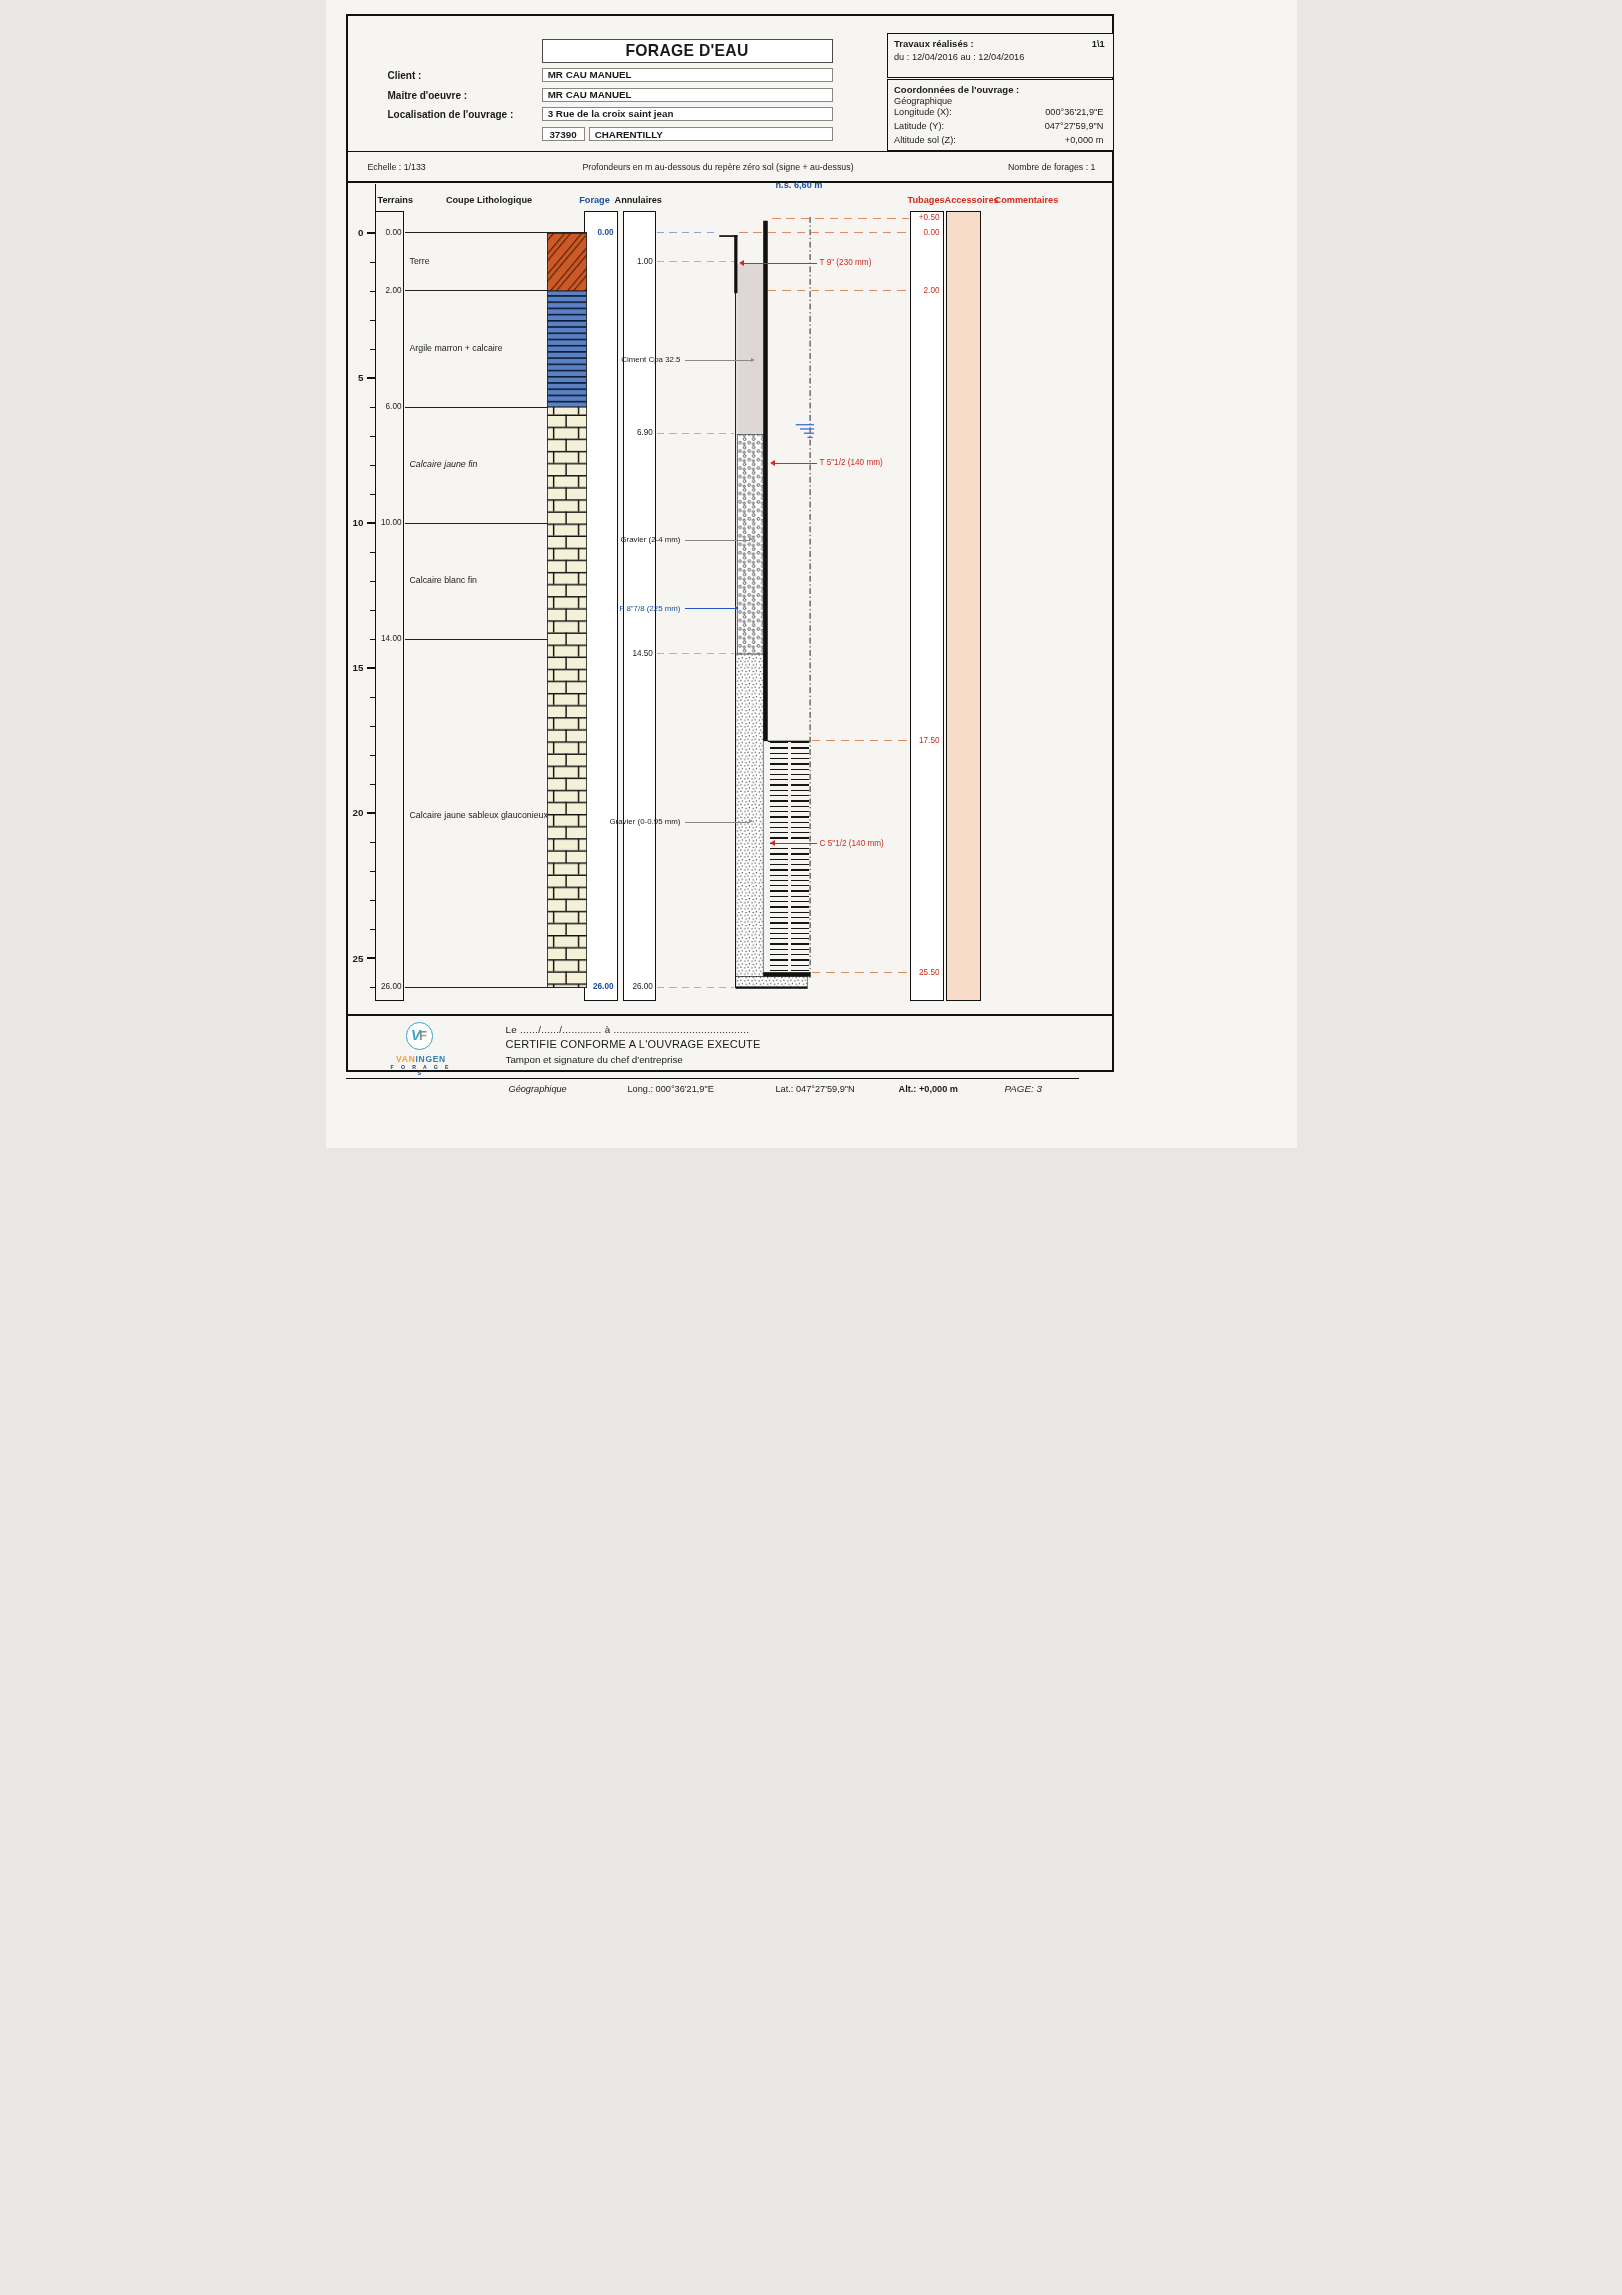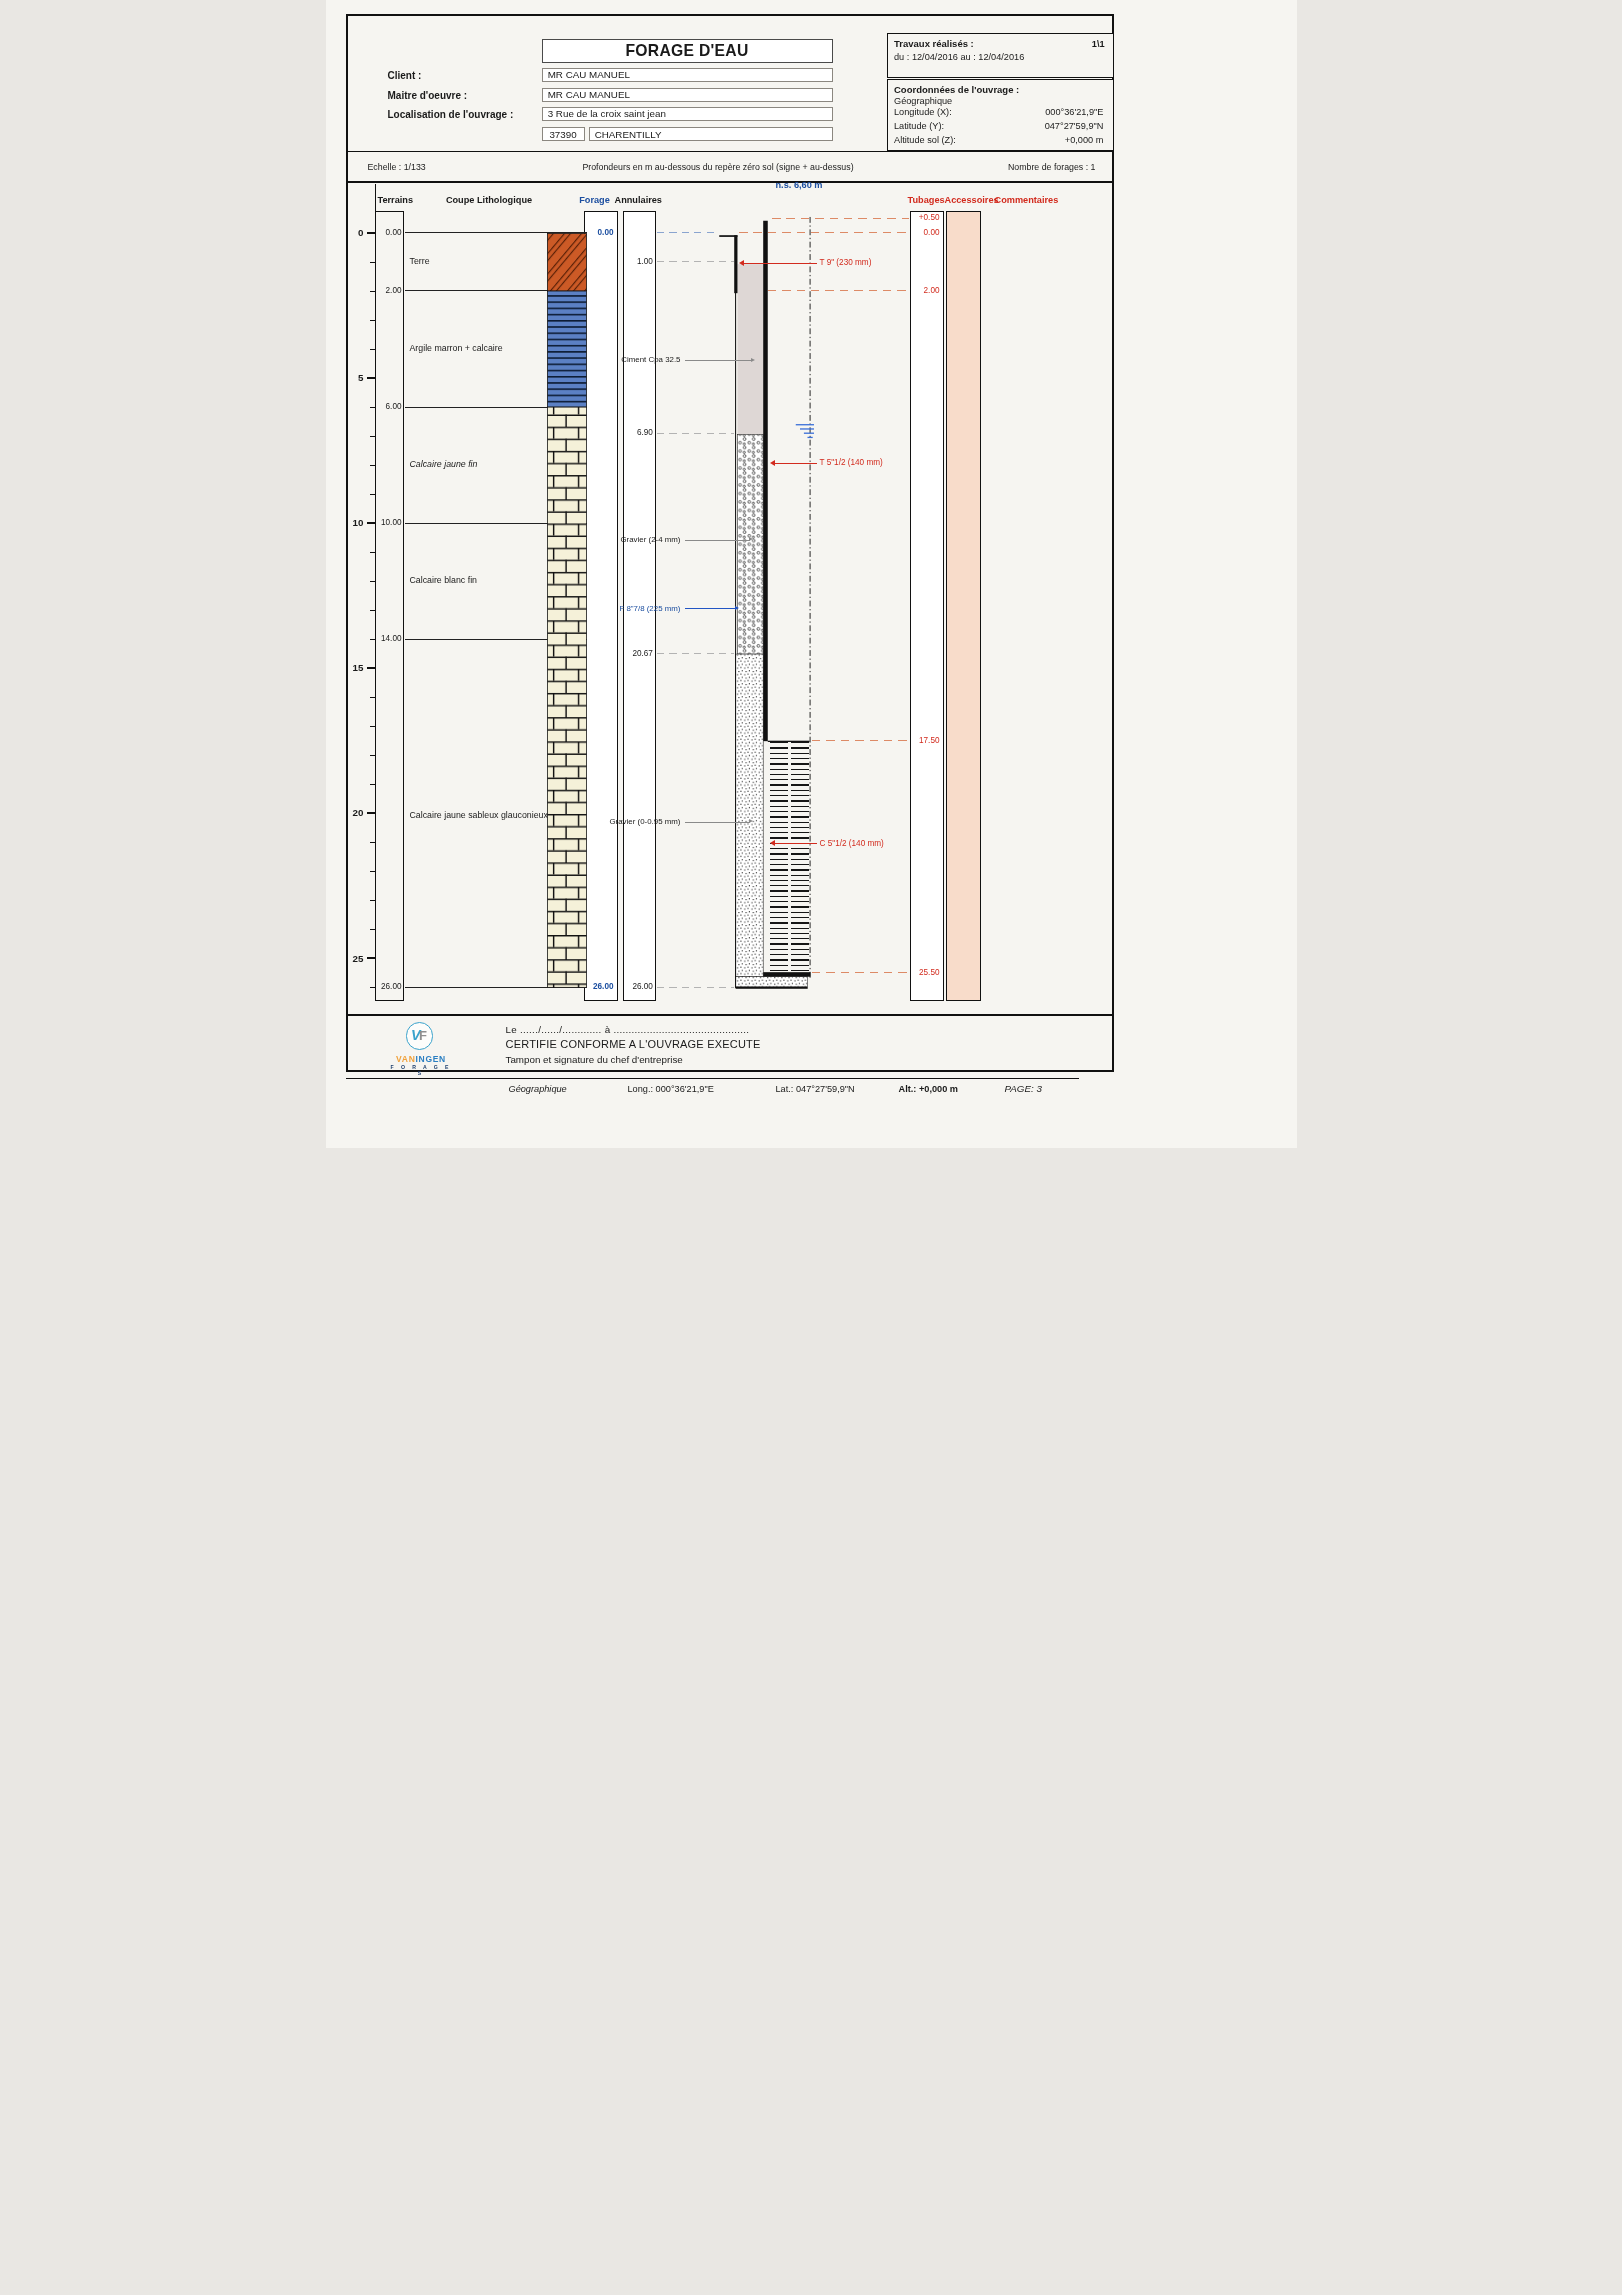--- a/index.html
+++ b/index.html
@@ -11,21 +11,21 @@
     color:#1a1a1a;overflow:hidden;
   }
   .abs{position:absolute;}
   .page-border{left:20px;top:14.4px;width:768px;height:1058px;border:2px solid #111;}
   .hline{background:#111;}
   
   .titlebox{left:216px;top:39px;width:291px;height:24px;background:#fff;border:1px solid #4a4a4a;
     display:flex;align-items:center;justify-content:center;font-size:15.7px;font-weight:bold;letter-spacing:0.3px;}
   .hlabel{font-size:10px;font-weight:bold;}
   .vbox{background:#fff;border:0.9px solid #8b8780;display:flex;align-items:center;padding:0 5.2px;
-    font-size:9.8px;font-weight:normal;}
+    font-size:9.8px;font-weight:bold;}
   .rpanel{border:1.6px solid #111;background:#f6f5f1;padding:3.9px 6.5px;font-size:9.2px;}
   .rpanel .t{font-weight:bold;font-size:9.5px;}
   .rrow{position:relative;height:13.7px;}
   .rrow .lab{position:absolute;left:0;top:1.3px;}
   .rrow .val{position:absolute;right:2.6px;top:1.3px;text-align:right;}
   .scaletxt{font-size:8.8px;}
   
   .colhead{font-size:9.2px;font-weight:bold;white-space:nowrap;}
   .blue{color:#1d4fa0;}
   .redtxt{color:#d22b1e;}
@@ -185,21 +185,21 @@
       <div class="depthlab" style="position: absolute; left: 39px; top: 982px; width: 37px;">26.00</div>
       <div class="lithlab" style="position: absolute; left: 84px; top: 256px; width: 131px;">Terre</div>
       <div class="lithlab" style="position: absolute; left: 84px; top: 343px; width: 131px;">Argile marron + calcaire</div>
       <div class="lithlab" style="position: absolute; left: 84px; top: 459px; width: 131px; font-style: italic;">Calcaire jaune fin</div>
       <div class="lithlab" style="position: absolute; left: 84px; top: 575px; width: 131px;">Calcaire blanc fin</div>
       <div class="lithlab" style="position: absolute; left: 84px; top: 810px; width: 131px;">Calcaire jaune sableux glauconieux</div>
       <div class="depthlab" style="position: absolute; left: 260px; top: 228px; width: 28px; color: rgb(29, 79, 160); font-weight: bold;">0.00</div>
       <div class="depthlab" style="position: absolute; left: 260px; top: 982px; width: 28px; color: rgb(29, 79, 160); font-weight: bold;">26.00</div>
       <div class="depthlab" style="position: absolute; left: 298px; top: 257px; width: 29.4px;">1.00</div>
       <div class="depthlab" style="position: absolute; left: 298px; top: 428px; width: 29.4px;">6.90</div>
-      <div class="depthlab" style="position: absolute; left: 298px; top: 649px; width: 29.4px;">20.67</div>
+      <div class="depthlab" style="position: absolute; left: 298px; top: 649px; width: 29.4px;">14.50</div>
       <div class="depthlab" style="position: absolute; left: 298px; top: 982px; width: 29.4px;">26.00</div>
       <div class="depthlab" style="position: absolute; left: 585px; top: 213px; width: 29px; color: rgb(210, 43, 30);">+0.50</div>
       <div class="depthlab" style="position: absolute; left: 585px; top: 228px; width: 29px; color: rgb(210, 43, 30);">0.00</div>
       <div class="depthlab" style="position: absolute; left: 585px; top: 286px; width: 29px; color: rgb(210, 43, 30);">2.00</div>
       <div class="depthlab" style="position: absolute; left: 585px; top: 736px; width: 29px; color: rgb(210, 43, 30);">17.50</div>
       <div class="depthlab" style="position: absolute; left: 585px; top: 968px; width: 29px; color: rgb(210, 43, 30);">25.50</div>
     </div>
 
   <svg class="abs" style="left:221px;top:233px;" width="40" height="755" viewBox="0 0 61 1154">
     <defs>

